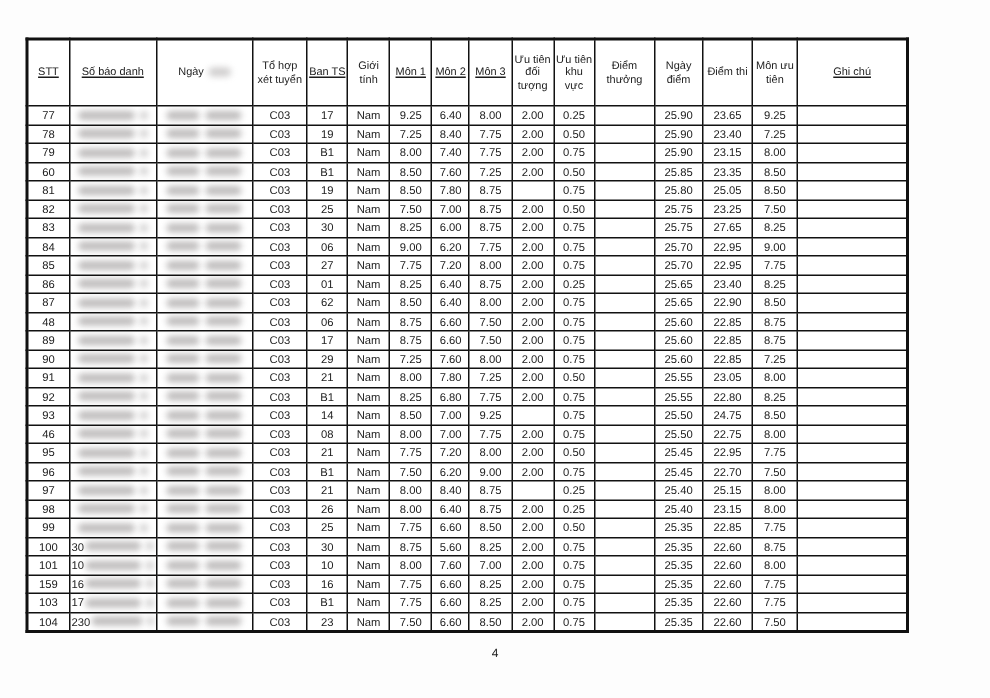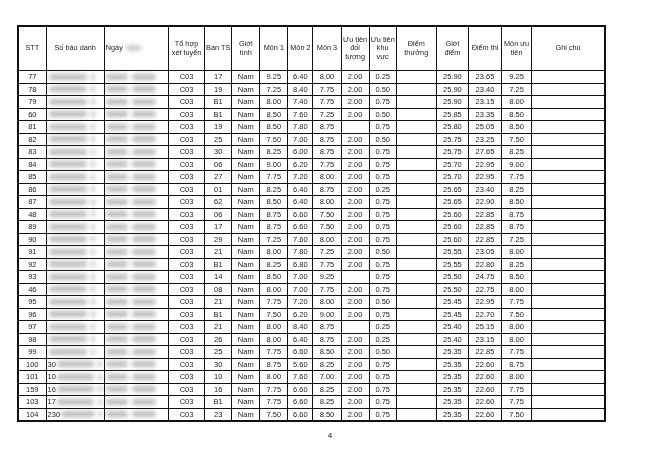--- a/index.html
+++ b/index.html
@@ -30,36 +30,36 @@
     font-weight:normal;
     height:43px;
     line-height:1.18;
     font-size:7.3px;
   }
   table.score td{
     height:11.5px;
     line-height:1;
     white-space:nowrap;
   }
-  .nowrap{white-space:nowrap;}
+  .nowrap{white-space:nowrap;text-decoration:underline;}
   .blur-blob{
     display:inline-block;
     vertical-align:middle;
     height:6px;
     border-radius:3px;
     background:#a9a6a6;
     filter:blur(2px);
     opacity:.75;
   }
   .sbd-blob{width:38px;}
   .sbd-blob2{width:6px;margin-left:3px;opacity:.5;}
   .ngay-blob{width:22px;}
   .ngay-blob2{width:24px;margin-left:4px;}
   .hdr-blob{width:15px;margin-left:3px;opacity:.55;}
-  .cell-flex{display:flex;align-items:center;justify-content:flex-start;}
+  .cell-flex{display:flex;align-items:center;justify-content:center;}
   .prefix{margin-right:1px;}
   .page-number{
     position:absolute;left:0;top:431px;width:660px;
     text-align:center;font-size:8px;color:#222;
   }
 </style>
 </head>
 <body>
 
 <div class="sheet">
@@ -94,21 +94,21 @@
         </th>
         <th>Tổ hợp xét tuyển</th>
         <th class="nowrap">Ban TS</th>
         <th>Giới tính</th>
         <th class="nowrap">Môn 1</th>
         <th class="nowrap">Môn 2</th>
         <th class="nowrap">Môn 3</th>
         <th>Ưu tiên đối tượng</th>
         <th>Ưu tiên khu vực</th>
         <th>Điểm thưởng</th>
-        <th>Giới điểm</th>
+        <th>Ngày điểm</th>
         <th>Điểm thi</th>
         <th>Môn ưu tiên</th>
         <th class="nowrap">Ghi chú</th>
       </tr>
     </thead>
     <tbody id="tbody">
     <tr>
       <td>77</td>
       <td>
         <span class="cell-flex">

